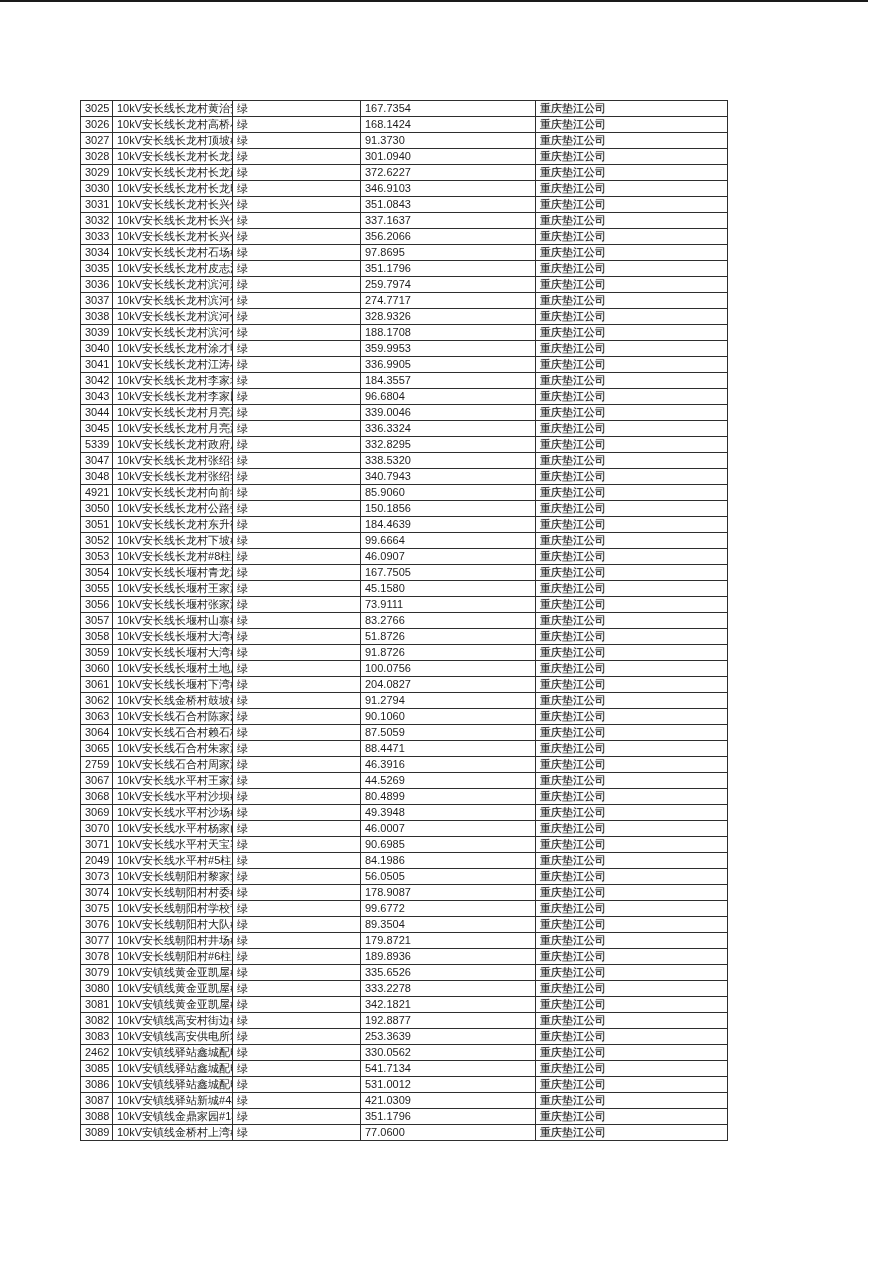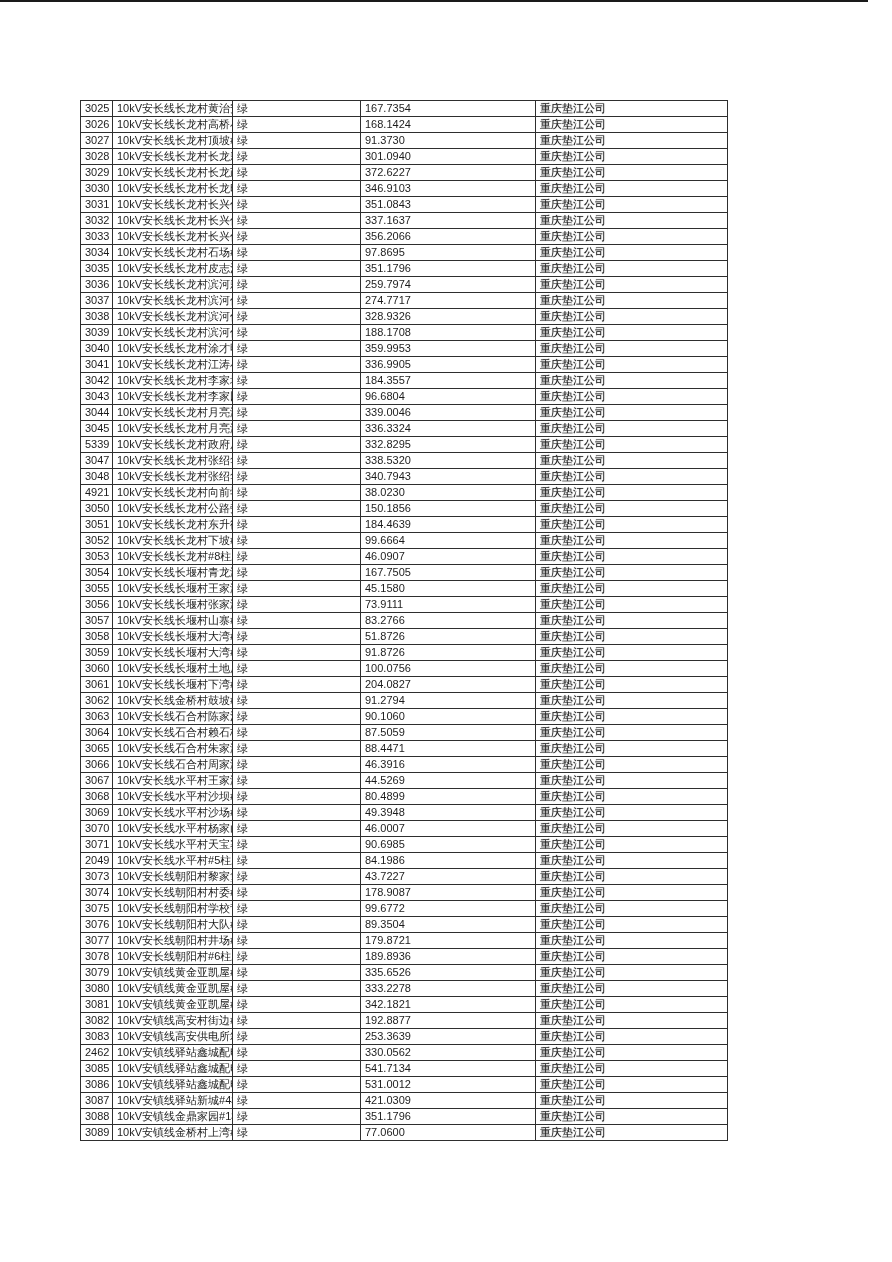--- a/index.html
+++ b/index.html
@@ -207,21 +207,21 @@
         <td class="c-id">3048</td>
         <td class="c-name">10kV安长线长龙村张绍华</td>
         <td class="c-status">绿</td>
         <td class="c-value">340.7943</td>
         <td class="c-company">重庆垫江公司</td>
       </tr>
       <tr>
         <td class="c-id">4921</td>
         <td class="c-name">10kV安长线长龙村向前学</td>
         <td class="c-status">绿</td>
-        <td class="c-value">38.0230</td>
+        <td class="c-value">85.9060</td>
         <td class="c-company">重庆垫江公司</td>
       </tr>
       <tr>
         <td class="c-id">3050</td>
         <td class="c-name">10kV安长线长龙村公路旁</td>
         <td class="c-status">绿</td>
         <td class="c-value">150.1856</td>
         <td class="c-company">重庆垫江公司</td>
       </tr>
       <tr>
@@ -323,21 +323,21 @@
         <td class="c-company">重庆垫江公司</td>
       </tr>
       <tr>
         <td class="c-id">3065</td>
         <td class="c-name">10kV安长线石合村朱家湾</td>
         <td class="c-status">绿</td>
         <td class="c-value">88.4471</td>
         <td class="c-company">重庆垫江公司</td>
       </tr>
       <tr>
-        <td class="c-id">3066</td>
+        <td class="c-id">2759</td>
         <td class="c-name">10kV安长线石合村周家湾</td>
         <td class="c-status">绿</td>
         <td class="c-value">46.3916</td>
         <td class="c-company">重庆垫江公司</td>
       </tr>
       <tr>
         <td class="c-id">3067</td>
         <td class="c-name">10kV安长线水平村王家湾</td>
         <td class="c-status">绿</td>
         <td class="c-value">44.5269</td>
@@ -375,21 +375,21 @@
         <td class="c-id">2049</td>
         <td class="c-name">10kV安长线水平村#5柱上</td>
         <td class="c-status">绿</td>
         <td class="c-value">84.1986</td>
         <td class="c-company">重庆垫江公司</td>
       </tr>
       <tr>
         <td class="c-id">3073</td>
         <td class="c-name">10kV安长线朝阳村黎家堡</td>
         <td class="c-status">绿</td>
-        <td class="c-value">43.7227</td>
+        <td class="c-value">56.0505</td>
         <td class="c-company">重庆垫江公司</td>
       </tr>
       <tr>
         <td class="c-id">3074</td>
         <td class="c-name">10kV安长线朝阳村村委#4</td>
         <td class="c-status">绿</td>
         <td class="c-value">178.9087</td>
         <td class="c-company">重庆垫江公司</td>
       </tr>
       <tr>

